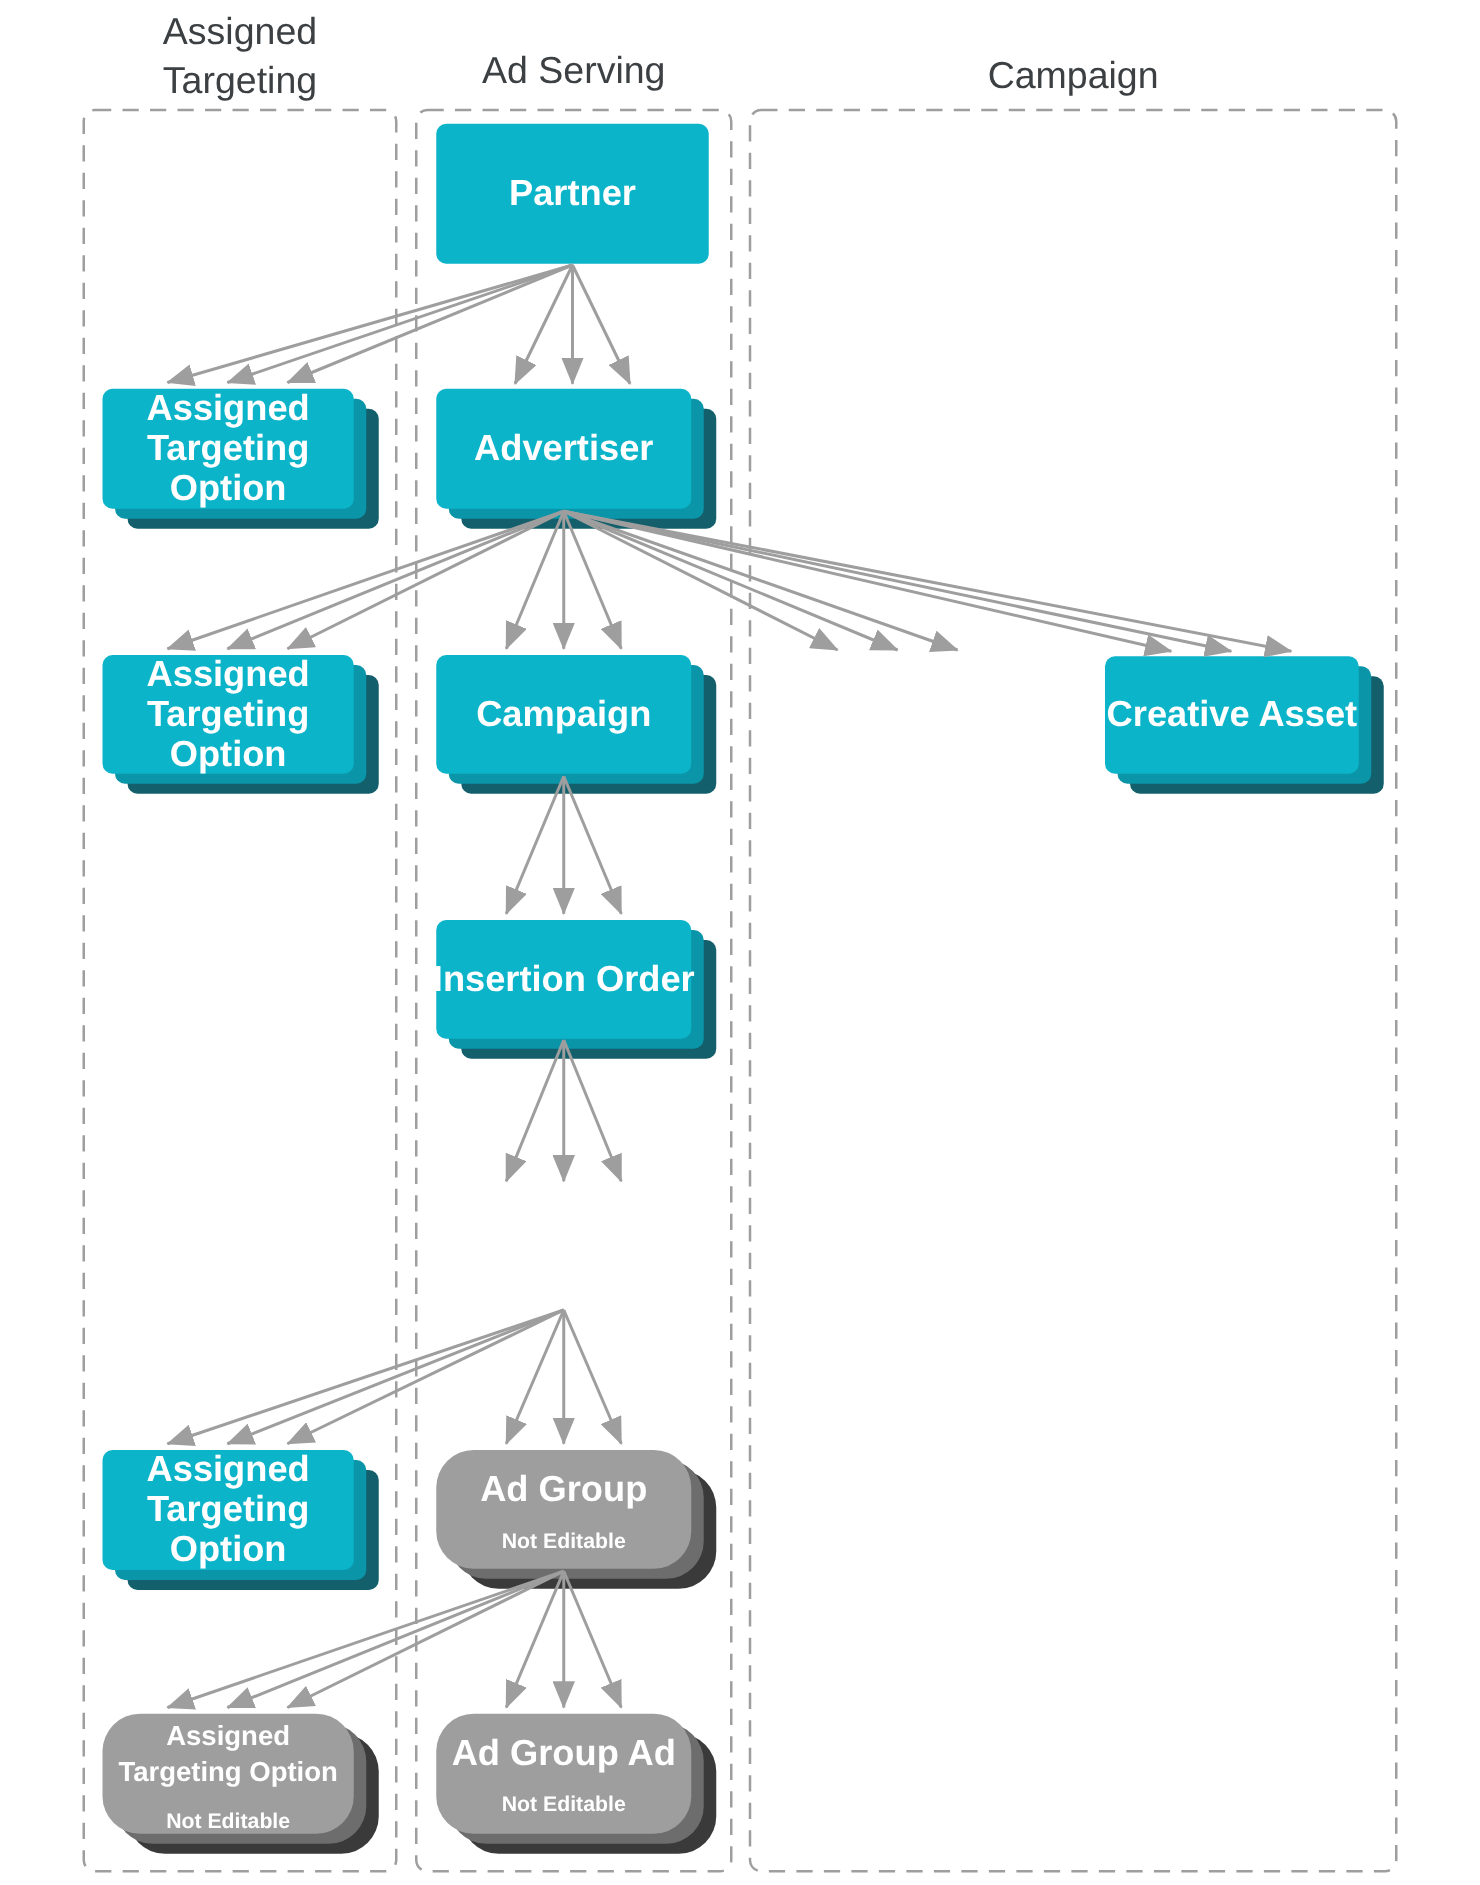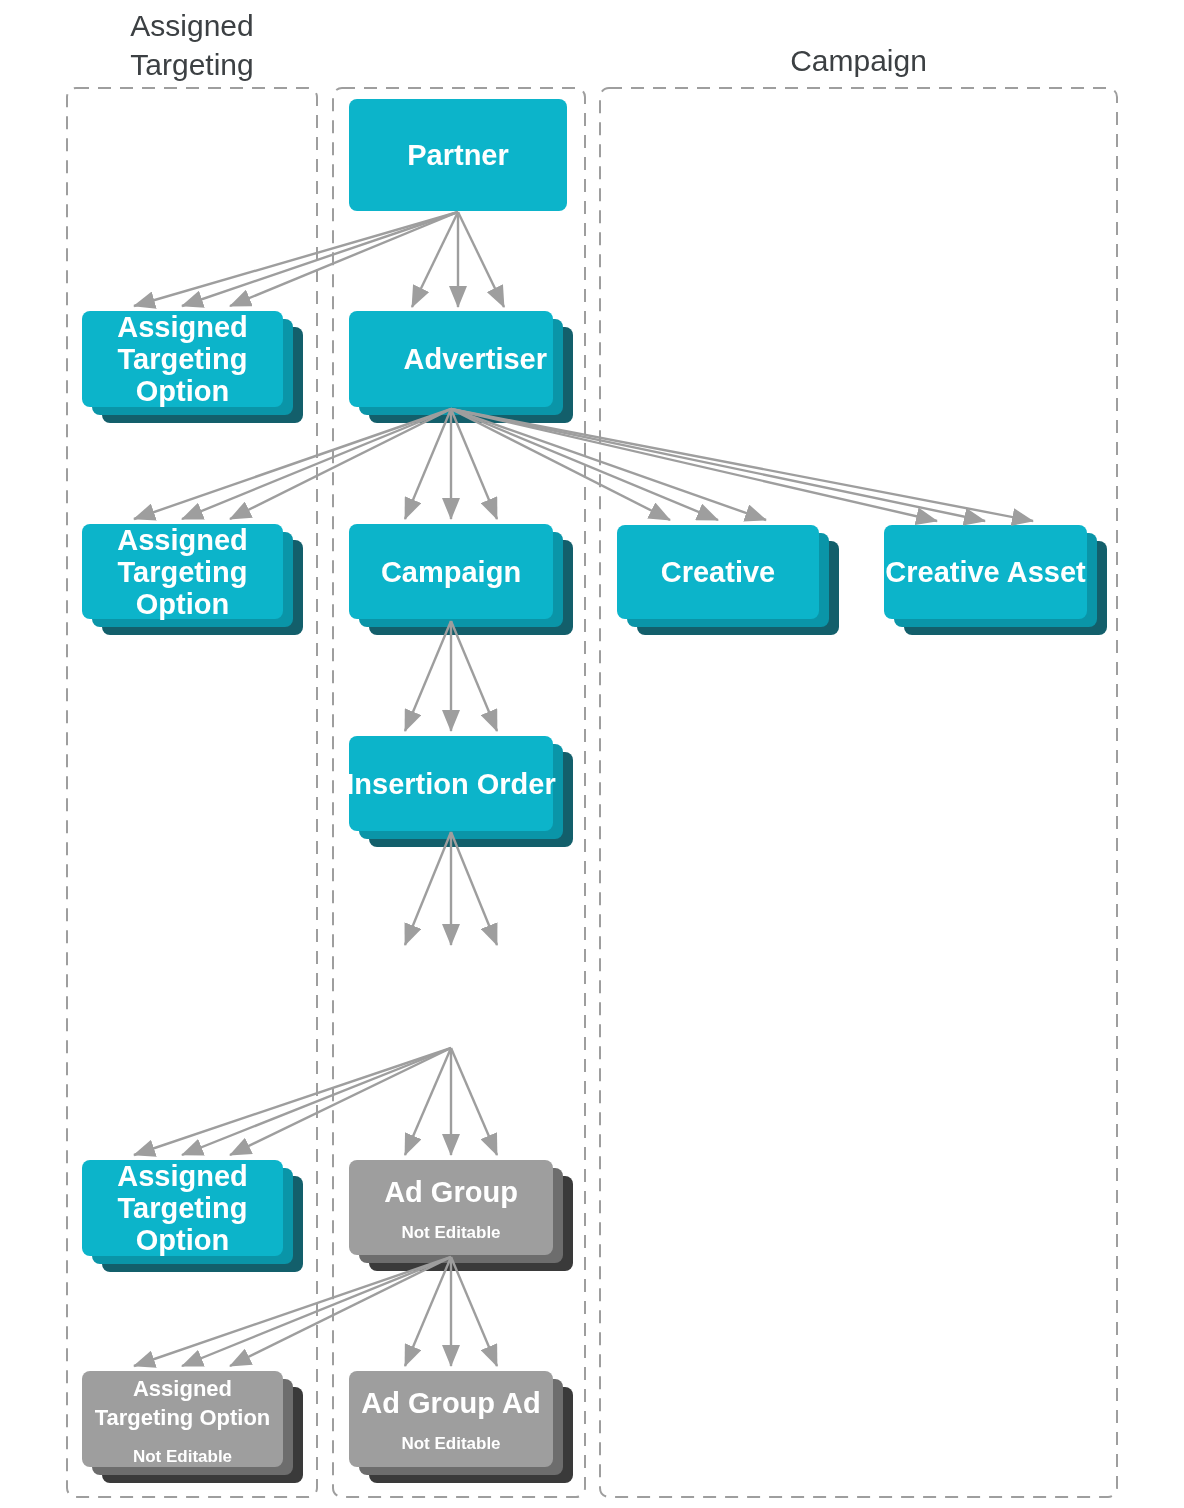--- a/index.html
+++ b/index.html
@@ -22,25 +22,25 @@
   .node{
     position:absolute;border-radius:8px;display:flex;flex-direction:column;
     align-items:center;justify-content:center;gap:16px;
     color:var(--node-text,#fff);text-align:center;box-sizing:border-box;padding:6px;
   }
   .node .node-label{font-weight:700;font-size:29px;line-height:32px;white-space:pre;}
   .node .node-sublabel{font-weight:700;font-size:17px;line-height:18px;white-space:pre;}
   .teal{background:var(--teal-main,#0CB4CA);}
   .gray{background:var(--gray-main,#9E9E9E);}
   .stacked.teal{box-shadow:10px 8px 0 var(--teal-mid,#0A95A8),20px 16px 0 var(--teal-dark,#135F6B);}
-  .stacked.gray{box-shadow:10px 8px 0 var(--gray-mid,#6D6D6D),20px 16px 0 var(--gray-dark,#3A3A3A);}
+  .stacked.gray{box-shadow:10px 8px 0 var(--gray-mid,#6D6D6D),20px 16px 0 var(--gray-dark,#3A3A3A);border-radius:30px;}
 
   #n-partner{left:349px;top:99px;width:218px;height:112px;}
   #n-ato1{left:82px;top:311px;width:201px;height:96px;}
-  #n-advertiser{left:349px;top:311px;width:204px;height:96px;align-items:flex-end;}
+  #n-advertiser{left:349px;top:311px;width:204px;height:96px;}
   #n-ato2{left:82px;top:524px;width:201px;height:95px;}
   #n-campaign{left:349px;top:524px;width:204px;height:95px;}
   #n-creative{left:617px;top:525px;width:202px;height:94px;}
   #n-creative-asset{left:884px;top:525px;width:203px;height:94px;}
   #n-insertion-order{left:349px;top:736px;width:204px;height:95px;}
   #n-line-item{left:349px;top:950px;width:204px;height:96px;}
   #n-ato3{left:82px;top:1160px;width:201px;height:96px;}
   #n-ad-group{left:349px;top:1160px;width:204px;height:95px;}
   #n-ato4{left:82px;top:1371px;width:201px;height:96px;}
   #n-ad-group-ad{left:349px;top:1371px;width:204px;height:96px;text-align:center;}
@@ -53,20 +53,21 @@
   .arrow-head{fill:var(--arrow,#9E9E9E);}
   .col-rect{fill:none;stroke:var(--column-border,#9E9E9E);stroke-width:2;stroke-dasharray:13 9;}
 </style>
 </head>
 <body>
 
 <div class="canvas">
 
   <div class="col-title" id="t-assigned">Assigned
 Targeting</div>
+  <div class="col-title" id="t-adserving">Ad Serving</div>
   <div class="col-title" id="t-creatives">Campaign</div>
 
   <div class="node teal" id="n-partner">
     <div class="node-label">Partner</div>
   </div>
 
   <div class="node teal stacked" id="n-ato1">
     <div class="node-label">Assigned
 Targeting
 Option</div>
@@ -79,23 +80,20 @@
   <div class="node teal stacked" id="n-ato2">
     <div class="node-label">Assigned
 Targeting
 Option</div>
   </div>
 
   <div class="node teal stacked" id="n-campaign">
     <div class="node-label">Campaign</div>
   </div>
 
-  <div class="node teal stacked" id="n-creative">
-    <div class="node-label">Creative</div>
-  </div>
 
   <div class="node teal stacked" id="n-creative-asset">
     <div class="node-label">Creative Asset</div>
   </div>
 
   <div class="node teal stacked" id="n-insertion-order">
     <div class="node-label">Insertion Order</div>
   </div>
 
 

